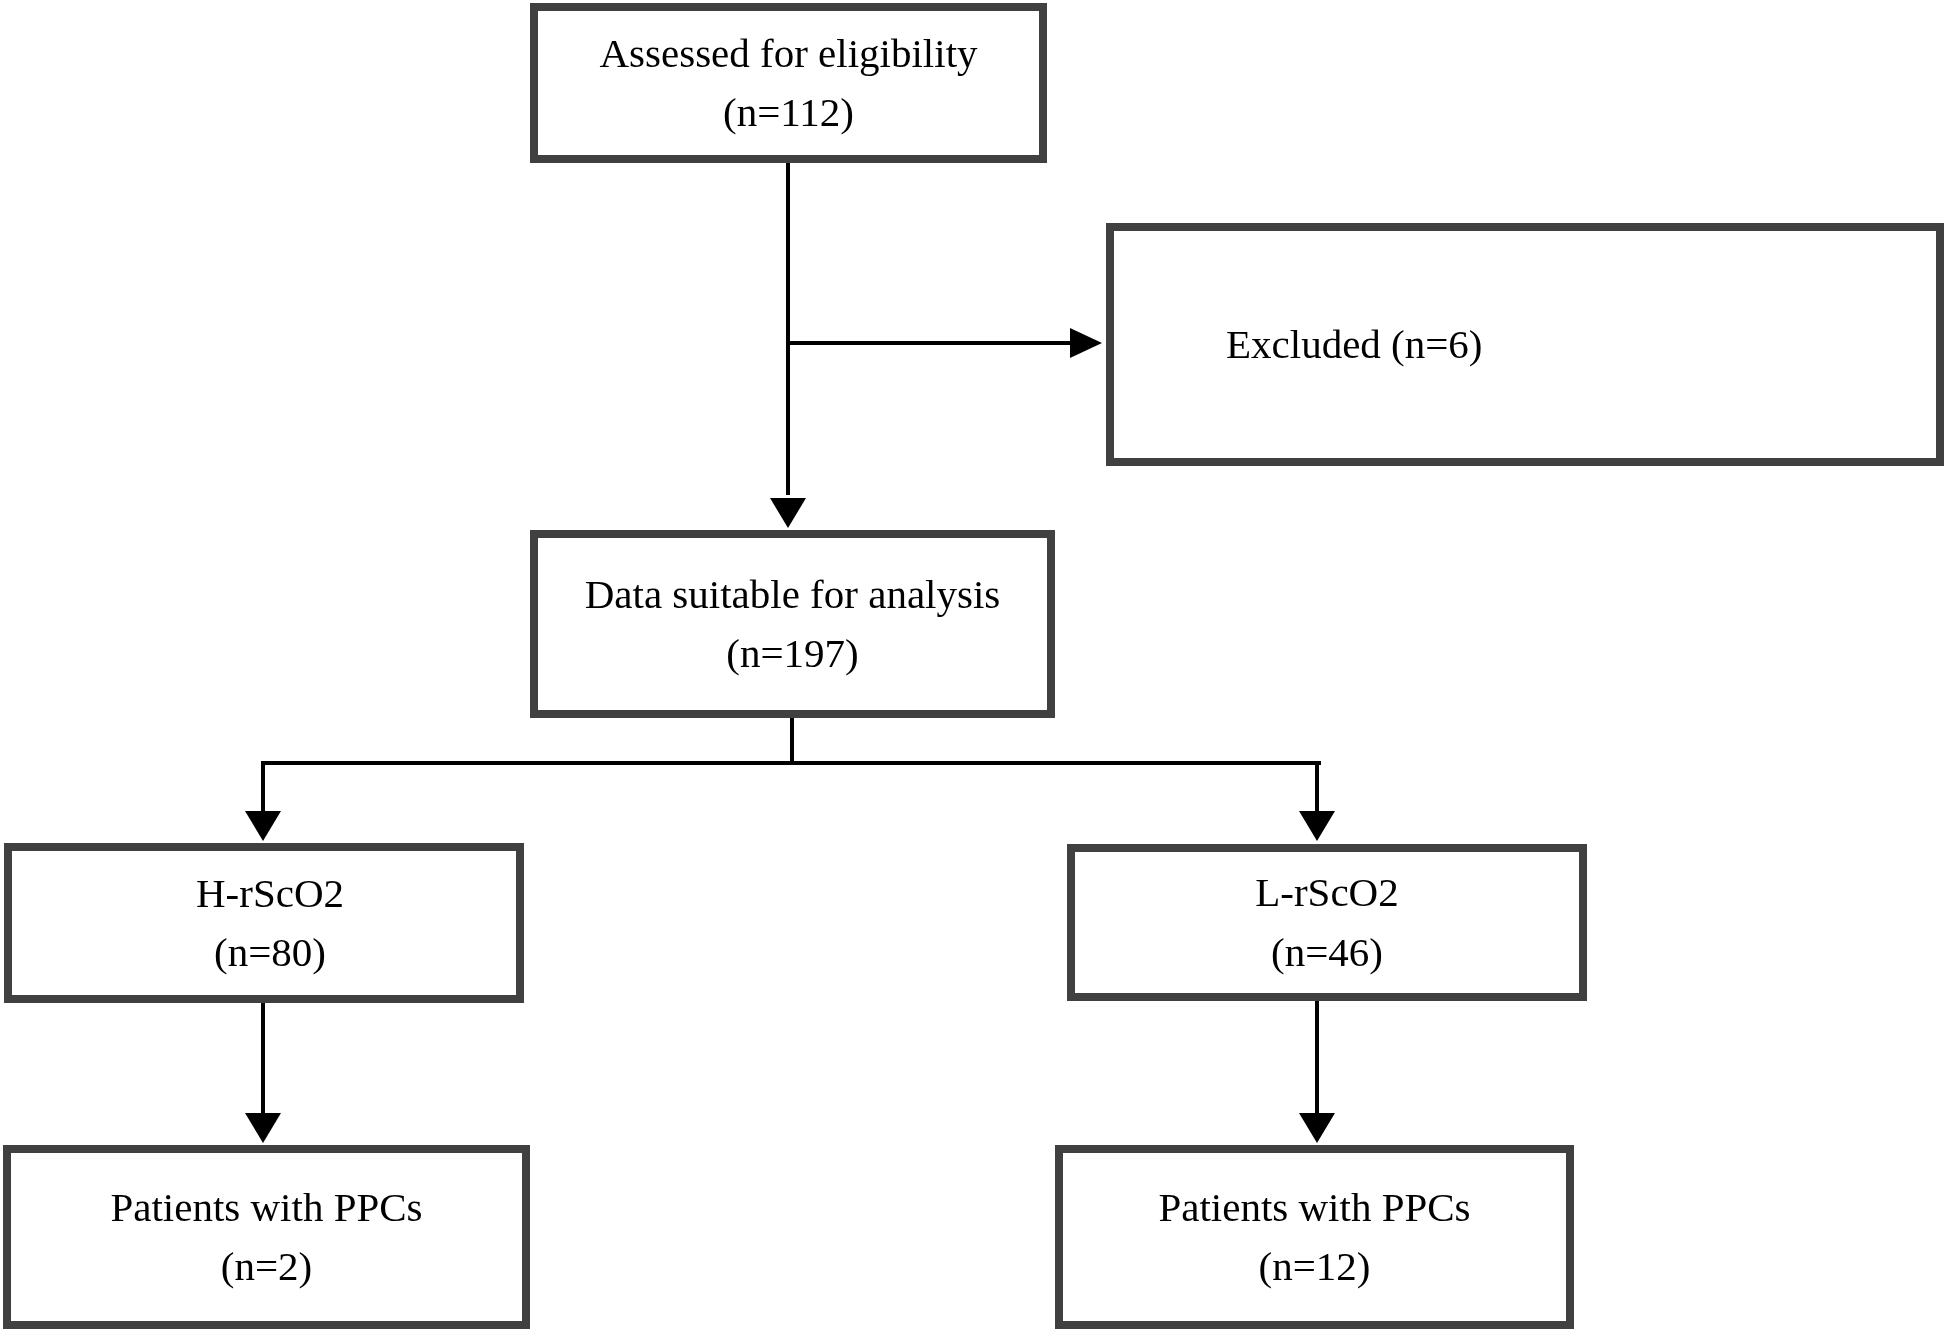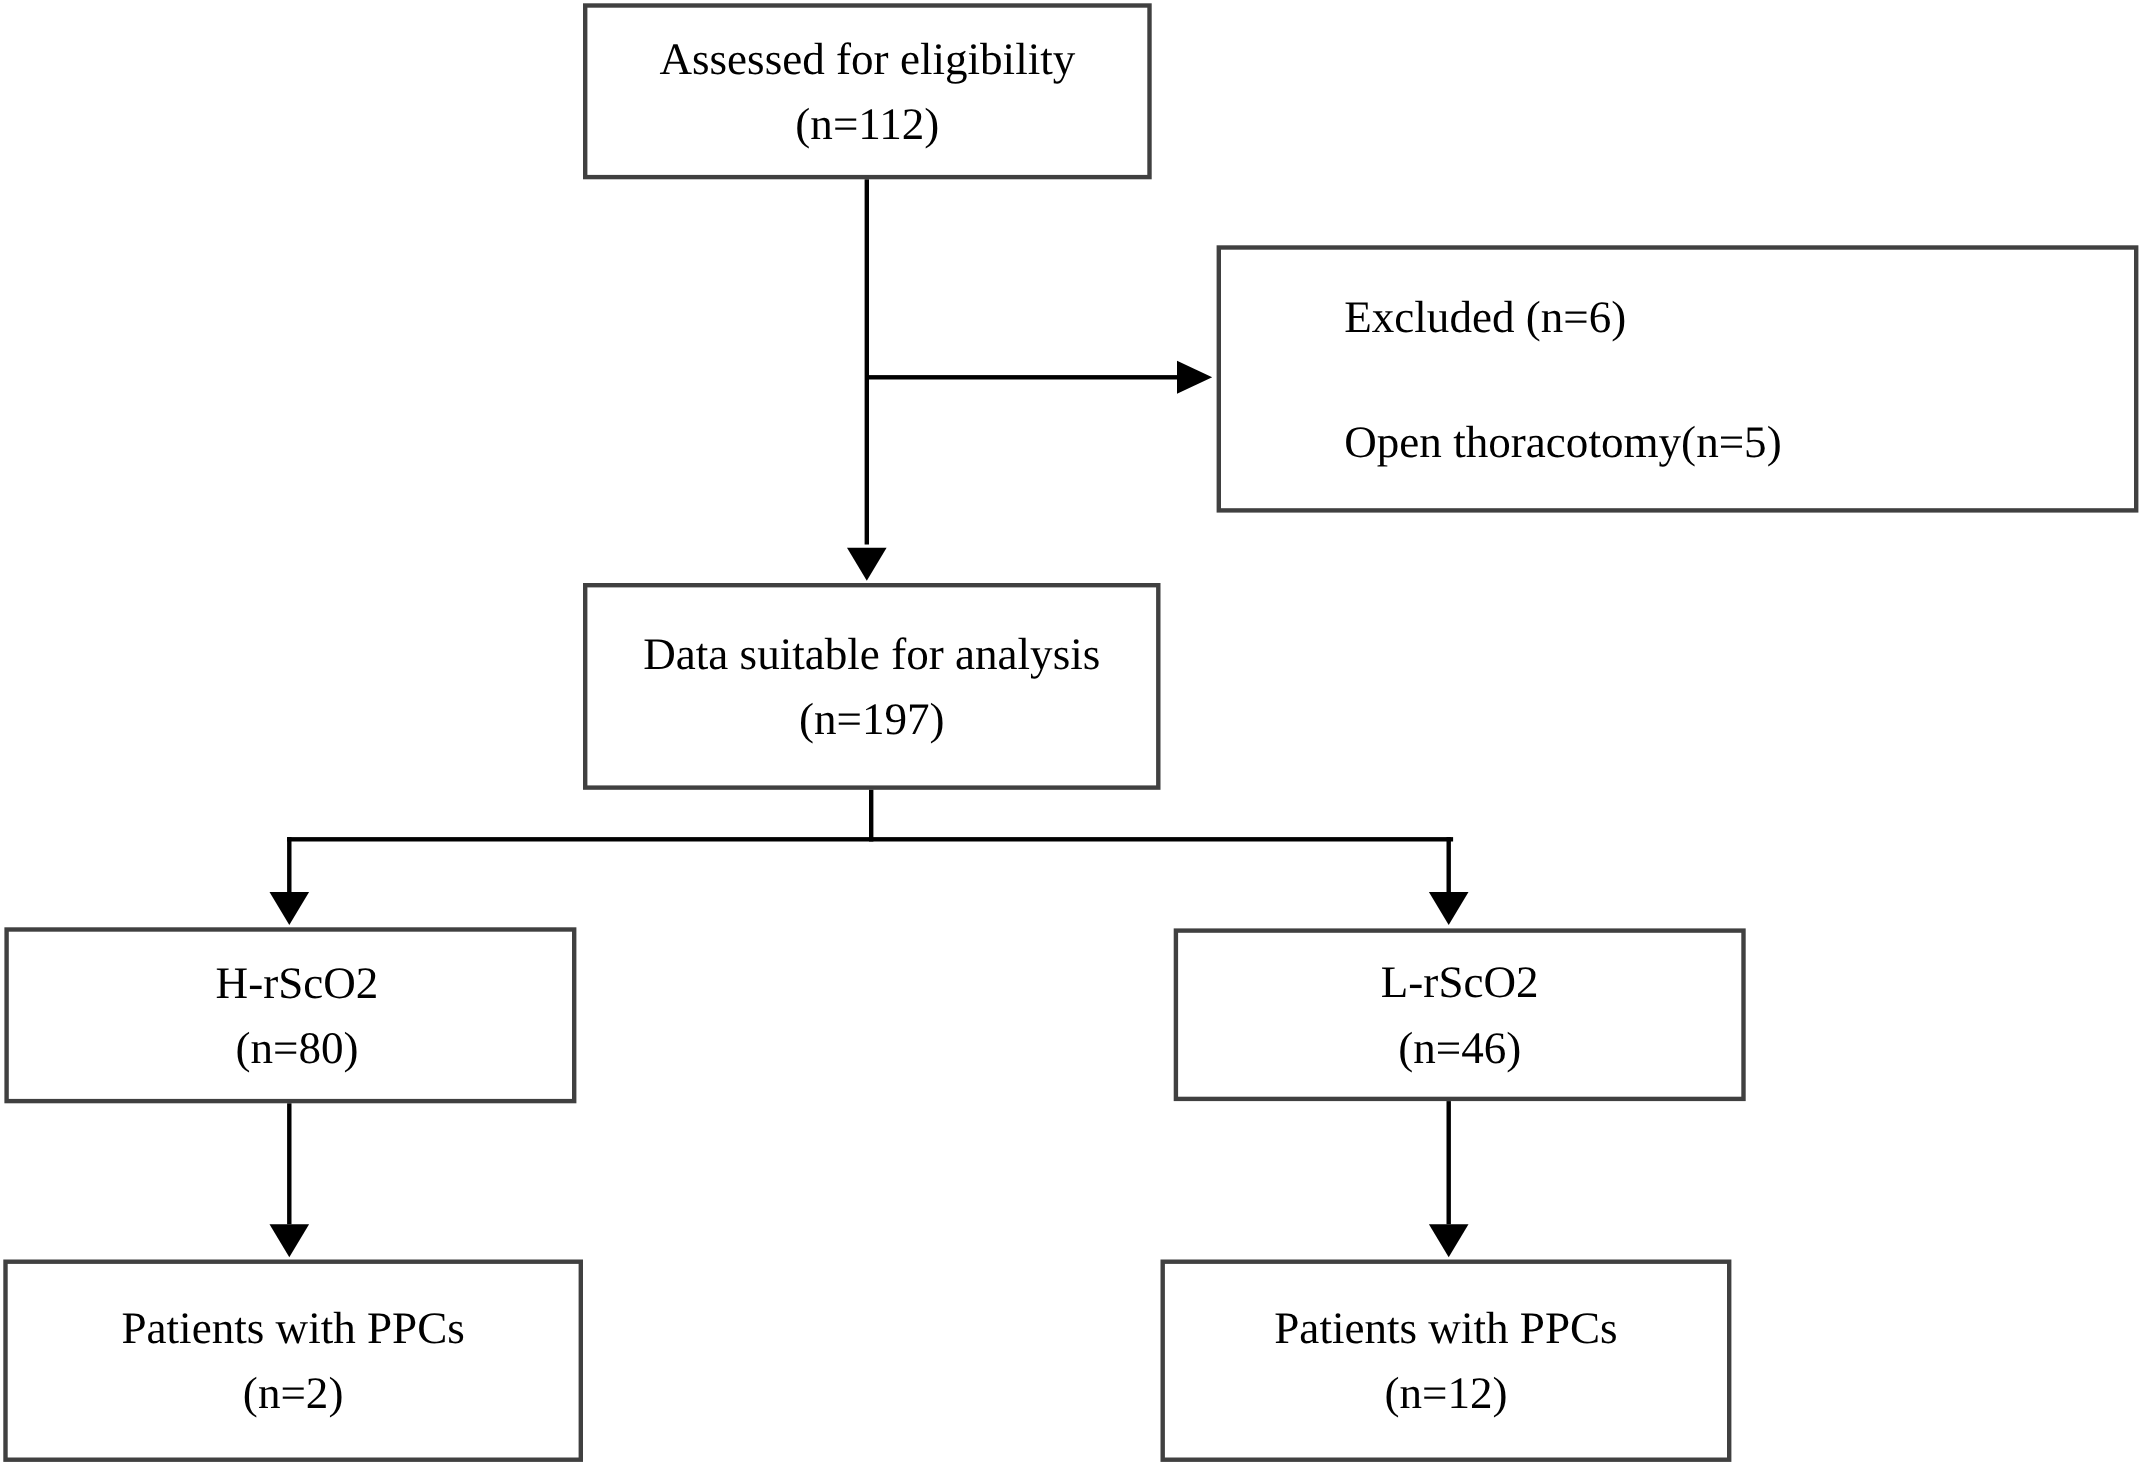--- a/index.html
+++ b/index.html
@@ -11,21 +11,21 @@
     position: relative;
     width: 1950px;
     height: 1336px;
     background: #ffffff;
     font-family: "Liberation Serif", "DejaVu Serif", serif;
     color: #000000;
     overflow: hidden;
   }
   .box {
     position: absolute;
-    border: 4px solid #404040;
+    border: 8px solid #404040;
     background: #ffffff;
     box-sizing: border-box;
     display: flex;
     flex-direction: column;
     justify-content: center;
     align-items: center;
     text-align: center;
     font-size: 41px;
     line-height: 1.45;
   }
@@ -70,21 +70,20 @@
   </div>
 
   <div class="shaft" style="left:786px; top:163px; width:4px; height:332px;"></div>
   <div class="arrowhead-down" style="left:770px; top:498px;"></div>
 
   <div class="shaft" style="left:788px; top:341px; width:282px; height:4px;"></div>
   <div class="arrowhead-right" style="left:1070px; top:328px;"></div>
 
   <div class="box left-align" style="left:1106px; top:223px; width:838px; height:243px;gap:44px;">
     <span class="line">Excluded (n=6)</span>
-    <span class="line">Open thoracotomy(n=5)</span>
   </div>
 
   <div class="box" style="left:530px; top:530px; width:525px; height:188px;">
     <span class="line">Data suitable for analysis</span>
     <span class="line">(n=197)</span>
   </div>
 
   <div class="shaft" style="left:790px; top:718px; width:4px; height:47px;"></div>
   <div class="shaft" style="left:261px; top:761px; width:1060px; height:4px;"></div>
 

